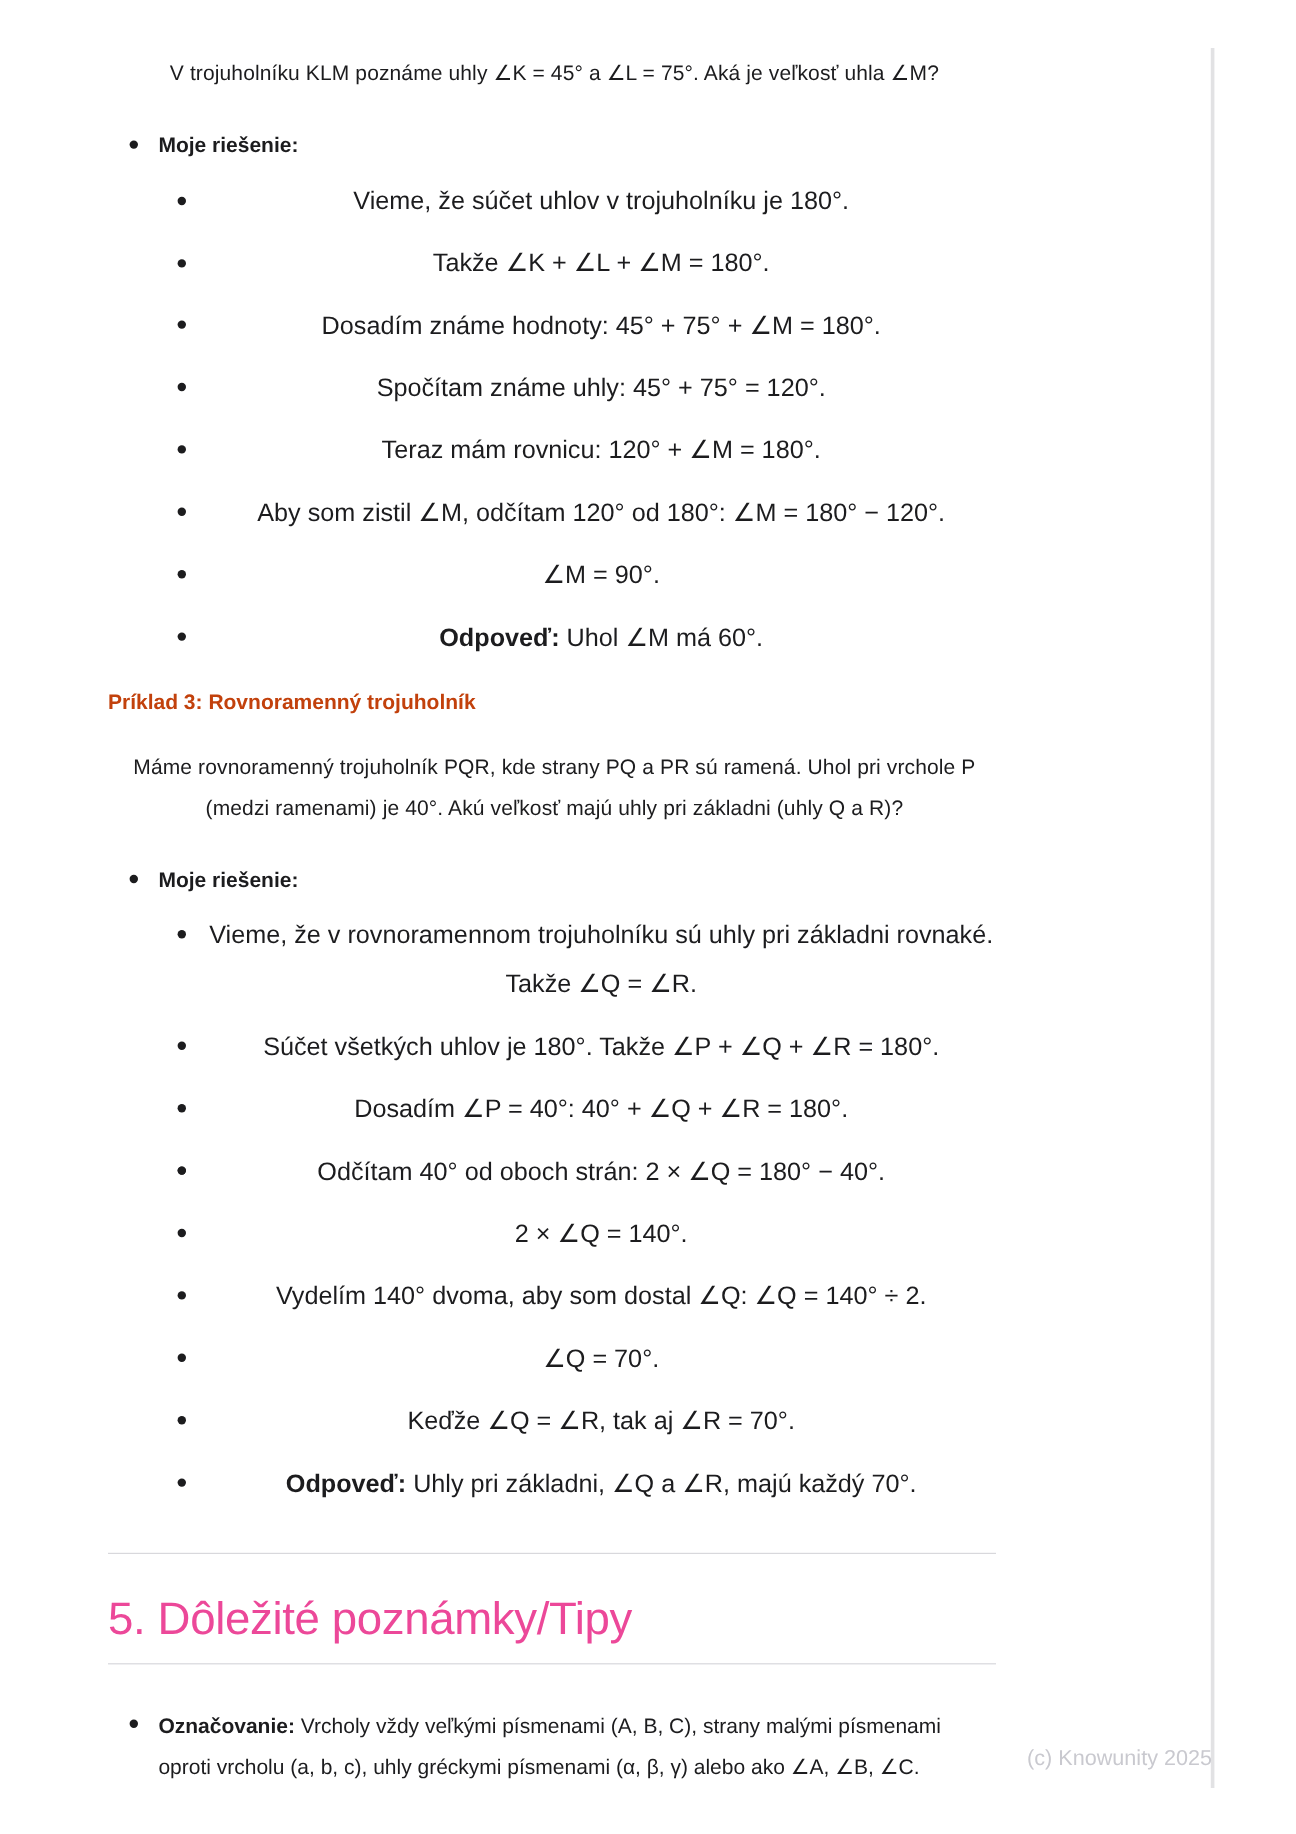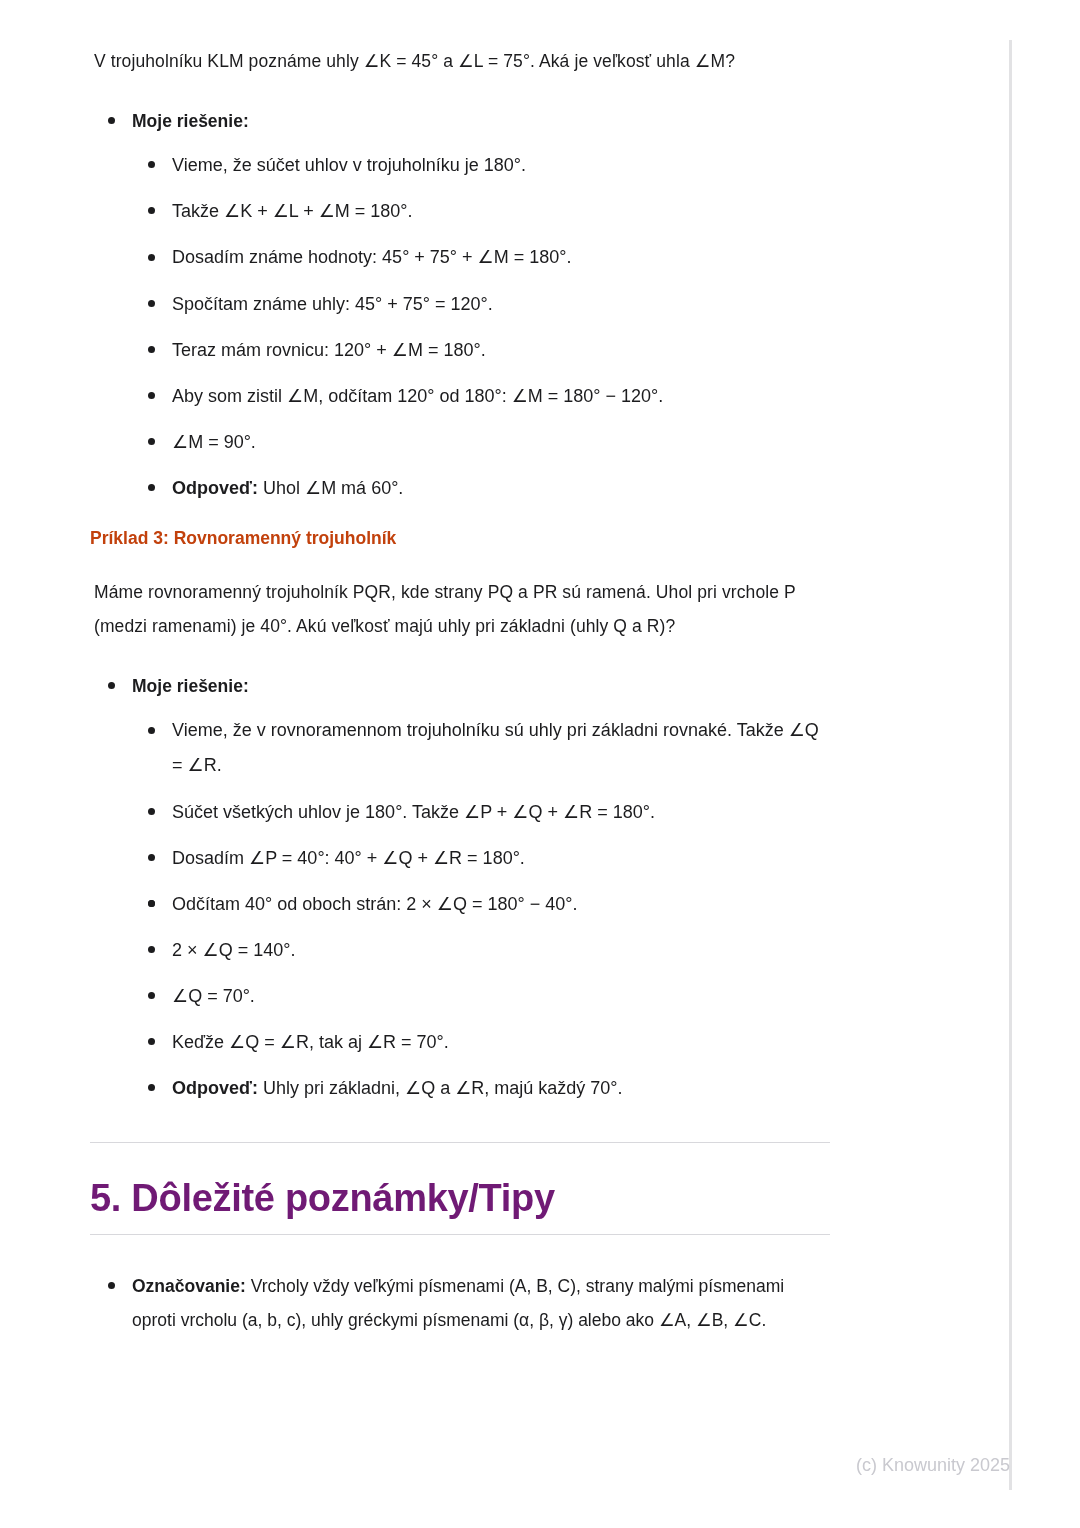--- a/index.html
+++ b/index.html
@@ -41,20 +41,21 @@
     top: 44px;
     width: 740px;
   }
 
   p.para {
     font-size: 17.5px;
     line-height: 1.95;
     margin: 0 0 26px 4px;
     color: #1c1c1e;
     letter-spacing: 0.1px;
+    text-align: center;
   }
 
   ul.lvl1 {
     list-style: none;
     margin: 0 0 22px 0;
     padding: 0 0 0 10px;
   }
   ul.lvl1 > li {
     position: relative;
     padding-left: 32px;
@@ -74,23 +75,24 @@
   .lbl-bold { font-weight: bold; }
 
   ul.lvl2 {
     list-style: none;
     margin: 10px 0 0 0;
     padding: 0 0 0 8px;
   }
   ul.lvl2 > li {
     position: relative;
     padding-left: 32px;
-    font-size: 18px;
+    font-size: 21px;
     line-height: 1.95;
     margin-bottom: 11px;
+    text-align: center;
   }
   ul.lvl2 > li > .bullet {
     position: absolute;
     left: 8px;
     top: 0.73em;
     width: 7px;
     height: 7px;
     border-radius: 50%;
     background: #1c1c1e;
   }
@@ -103,22 +105,22 @@
   }
 
   hr.rule {
     border: none;
     border-top: 1px solid #d8d8dc;
     margin: 36px 0 34px 0;
   }
 
   h2.section-head {
     font-size: 38px;
-    font-weight: bold;
-    color: #701a75;
+    font-weight: normal;
+    color: #ec4899;
     margin: 0 0 14px 0;
     letter-spacing: -0.3px;
   }
   .head-rule {
     border: none;
     border-top: 1px solid #d8d8dc;
     margin: 0 0 34px 0;
   }
 
   .watermark {
@@ -209,20 +211,24 @@
           <li>
             <span class="bullet"></span>
           </li>
           <li>
             <span class="bullet"></span>
             <span>Odčítam 40° od oboch strán: 2 × ∠Q = 180° − 40°.</span>
           </li>
           <li>
             <span class="bullet"></span>
             <span>2 × ∠Q = 140°.</span>
+          </li>
+          <li>
+            <span class="bullet"></span>
+            <span>Vydelím 140° dvoma, aby som dostal ∠Q: ∠Q = 140° ÷ 2.</span>
           </li>
           <li>
             <span class="bullet"></span>
             <span>∠Q = 70°.</span>
           </li>
           <li>
             <span class="bullet"></span>
             <span>Keďže ∠Q = ∠R, tak aj ∠R = 70°.</span>
           </li>
           <li>

